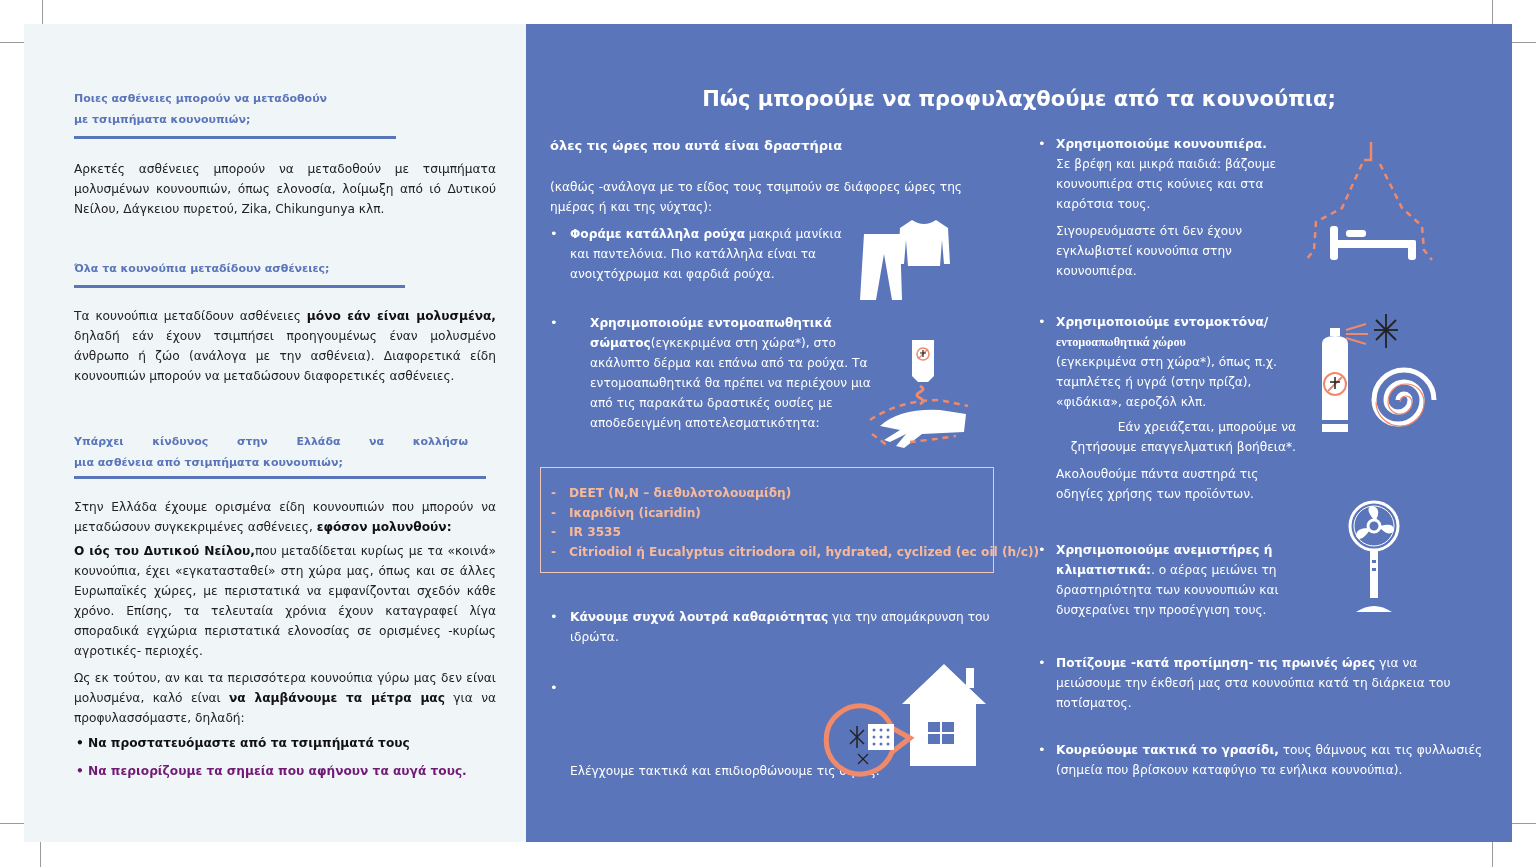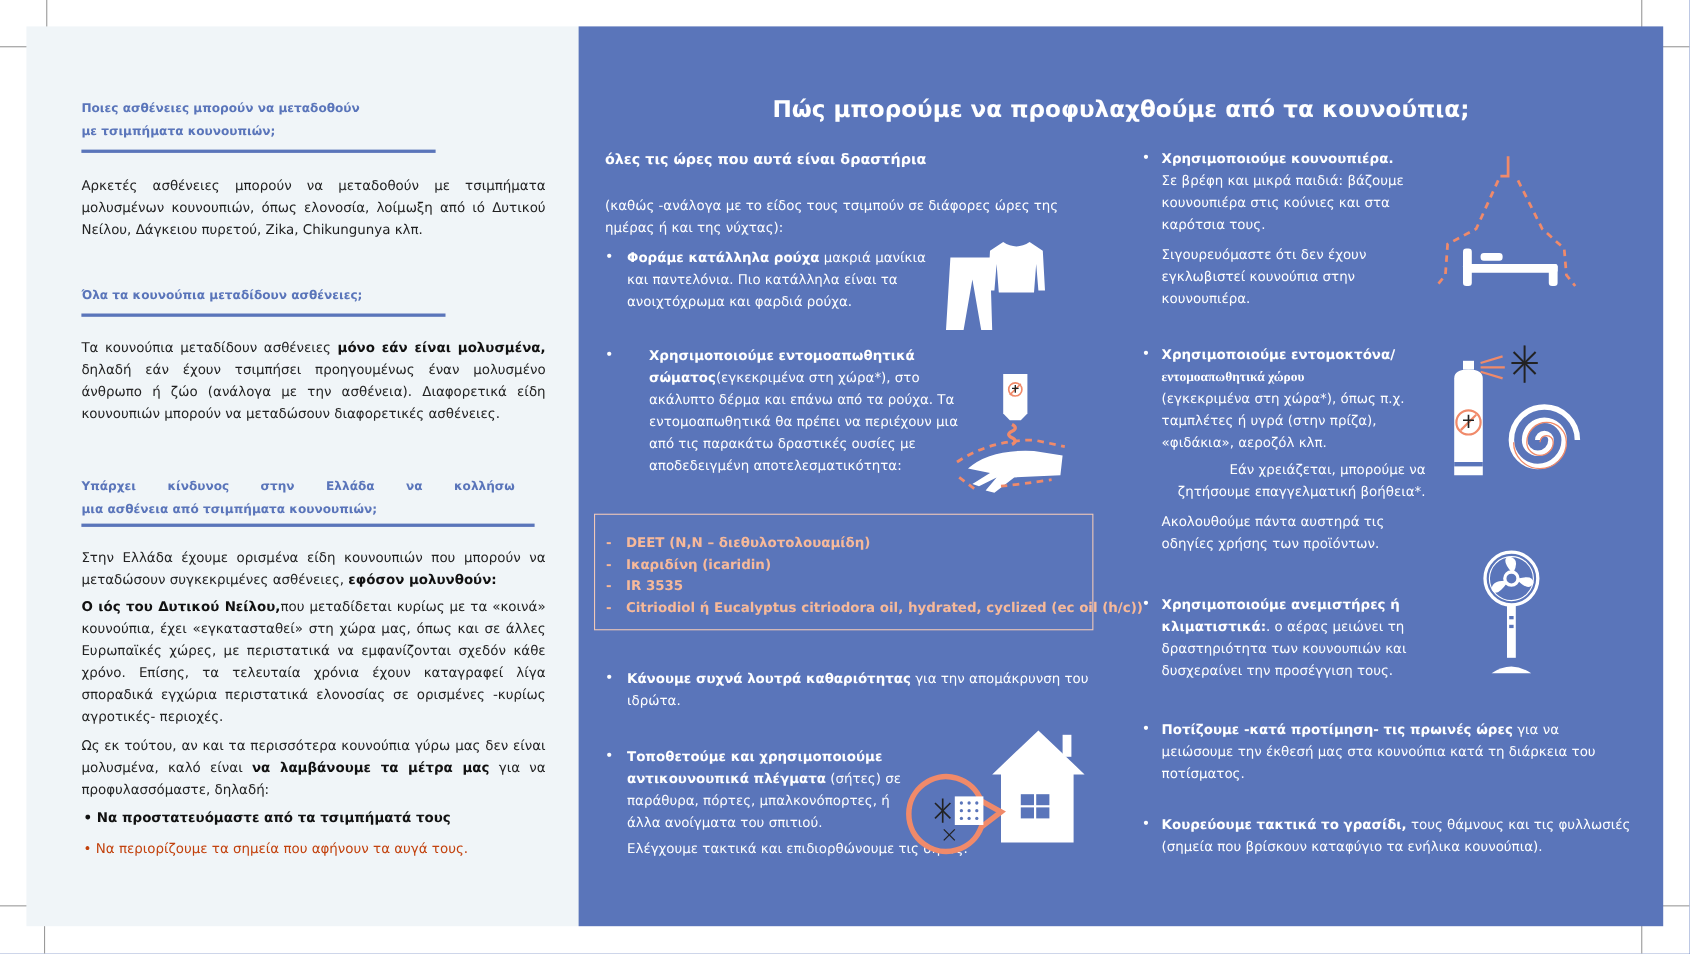--- a/index.html
+++ b/index.html
@@ -47,21 +47,21 @@
 
   <div class="lh" style="top:407px;width:394px;text-align:justify;text-align-last:justify;">
     <div style="text-align-last:justify;">Υπάρχει κίνδυνος στην Ελλάδα να κολλήσω</div>
     <div style="text-align-last:left;">μια ασθένεια από τσιμπήματα κουνουπιών;</div>
   </div>
   <div class="lrule" style="top:452px;width:412px;"></div>
   <div class="lp" style="top:473px;"><span>Στην Ελλάδα έχουμε ορισμένα είδη κουνουπιών που μπορούν να μεταδώσουν συγκεκριμένες ασθένειες, </span><b>εφόσον μολυνθούν:</b></div>
   <div class="lp" style="top:517px;"><b>Ο ιός του Δυτικού Νείλου,</b><span>που μεταδίδεται κυρίως με τα «κοινά» κουνούπια, έχει «εγκατασταθεί» στη χώρα μας, όπως και σε άλλες Ευρωπαϊκές χώρες, με περιστατικά να εμφανίζονται σχεδόν κάθε χρόνο. Επίσης, τα τελευταία χρόνια έχουν καταγραφεί λίγα σποραδικά εγχώρια περιστατικά ελονοσίας σε ορισμένες -κυρίως αγροτικές- περιοχές.</span></div>
   <div class="lp" style="top:644px;"><span>Ως εκ τούτου, αν και τα περισσότερα κουνούπια γύρω μας δεν είναι μολυσμένα, καλό είναι </span><b>να λαμβάνουμε τα μέτρα μας</b><span> για να προφυλασσόμαστε, δηλαδή:</span></div>
   <div class="lp" style="top:709px;left:52px;font-weight:bold;color:#111;">• <span>Να προστατευόμαστε από τα τσιμπήματά τους</span></div>
-  <div class="lp" style="top:737px;left:52px;font-weight:normal;color:#c2410c;">• <span>Να περιορίζουμε τα σημεία που αφήνουν τα αυγά τους.</span></div>
+  <div class="lp" style="top:737px;left:52px;font-weight:bold;color:#701a75;">• <span>Να περιορίζουμε τα σημεία που αφήνουν τα αυγά τους.</span></div>
 </div>
 
 <div class="right">
   <div class="title">Πώς μπορούμε να προφυλαχθούμε από τα κουνούπια;</div>
 
   <div class="rt" style="left:24px;top:112px;width:416px;font-size:13px;font-weight:bold;line-height:20px;">
     <div>όλες τις ώρες που αυτά είναι δραστήρια</div>
   </div>
   <div class="rt" style="left:24px;top:153px;width:420px;">(καθώς -ανάλογα με το είδος τους τσιμπούν σε διάφορες ώρες της ημέρας ή και της νύχτας):</div>
 
@@ -101,21 +101,20 @@
     <div class="row" style="top:74px;width:100%;">
         <span class="dash">-</span>
         <span class="txt">Citriodiol ή Eucalyptus citriodora oil, hydrated, cyclized (ec oil (h/c))</span>
       </div>
   </div>
 
   <span class="bullet" style="left:24px;top:585px;">•</span>
   <div class="rt" style="left:44px;top:583px;width:420px;"><b>Κάνουμε συχνά λουτρά καθαριότητας</b><span> για την απομάκρυνση του ιδρώτα.</span></div>
 
   <span class="bullet" style="left:24px;top:656px;">•</span>
-  <div class="rt" style="left:44px;top:654px;width:250px;"><b>Τοποθετούμε και χρησιμοποιούμε αντικουνουπικά πλέγματα</b><span> (σήτες) σε παράθυρα, πόρτες, μπαλκονόπορτες, ή άλλα ανοίγματα του σπιτιού.</span></div>
   <div class="rt" style="left:44px;top:737px;width:420px;">Ελέγχουμε τακτικά και επιδιορθώνουμε τις σήτες.</div>
   <svg style="left:312px;top:636px;" width="150" height="120" viewBox="0 0 150 120">
     <path d="M64 44 L106 4 L148 44 H138 V106 H72 V44 Z" fill="#fff"></path>
     <rect x="128" y="8" width="8" height="20" fill="#fff"></rect>
     <rect x="90" y="62" width="12" height="10" fill="#5a75ba"></rect>
       <rect x="104" y="62" width="12" height="10" fill="#5a75ba"></rect>
     <rect x="90" y="74" width="12" height="10" fill="#5a75ba"></rect>
       <rect x="104" y="74" width="12" height="10" fill="#5a75ba"></rect>
     <path d="M72 78 L54 68 A34 34 0 1 0 54 92 Z" fill="#5a75ba" stroke="#f08a6a" stroke-width="5"></path>
     <rect x="30" y="64" width="26" height="26" fill="#fff"></rect>

